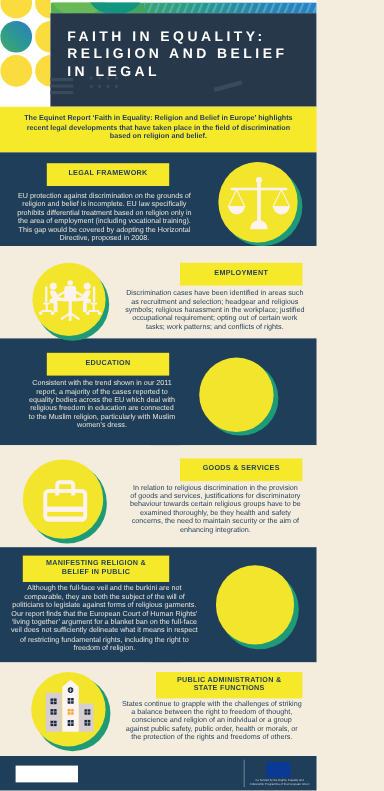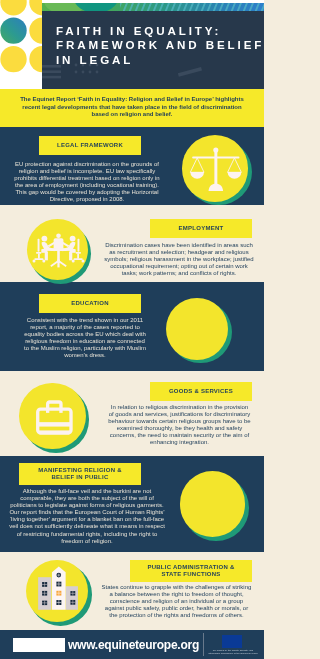--- a/index.html
+++ b/index.html
@@ -120,21 +120,21 @@
             <circle cx="9" cy="9" r="1.4"></circle>
             <circle cx="16" cy="9" r="1.4"></circle>
             <circle cx="23" cy="9" r="1.4"></circle>
         </g>
       </svg>
       <svg class="deco" style="left:134px; top:52px;" width="32" height="18" viewBox="0 0 32 18">
         <rect x="2" y="7" width="24" height="3.6" fill="#3A4A5D" transform="rotate(-15 14 9)"></rect>
       </svg>
       <div class="hdr-title">
         <div>FAITH IN EQUALITY:</div>
-        <div>FRAMEWORK AND BELIEF</div>
+        <div>RELIGION AND BELIEF</div>
         <div>IN LEGAL</div>
       </div>
     </div>
   </div>
 
   <div class="sub">
     <p>The Equinet Report ‘Faith in Equality: Religion and Belief in Europe’ highlights recent legal developments that have taken place in the field of discrimination based on religion and belief.</p>
   </div>
 
   <div class="sec navybg" style="top:127px; height:78px;"></div>
@@ -282,19 +282,18 @@
         <path d="M33.1 21.8 v4.8 M30.6 24.2 h5.0"></path>
         <path d="M33.1 40.3 v5.0 M30.6 42.8 h5.0"></path>
         <path d="M33.1 31.0 v4.8 M30.6 33.4 h5.0"></path>
         <path d="M33.0 13.6 v3.2 M31.4 15.2 h3.2"></path>
       </g>
     </svg>
   </div>
 
   <div class="ftr">
     <div class="eq-logo"></div>
-    <div class="ftr-url">www.equineteurope.org</div>
     <div class="eu-sep"></div>
     <div class="eu-flag"></div>
     <div class="eu-txt">Co-funded by the Rights, Equality and Citizenship Programme of the European Union</div>
   </div>
 
 </div>
 
 </body></html>

